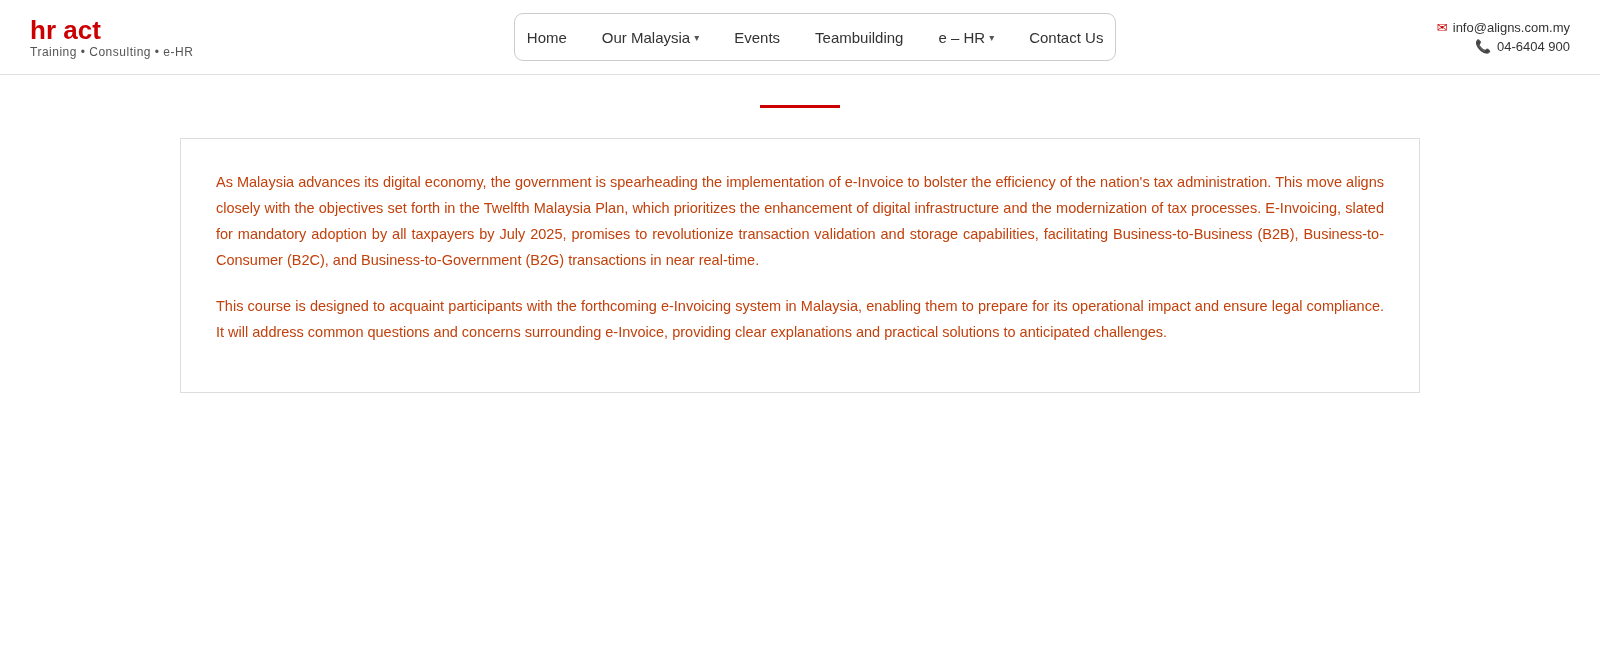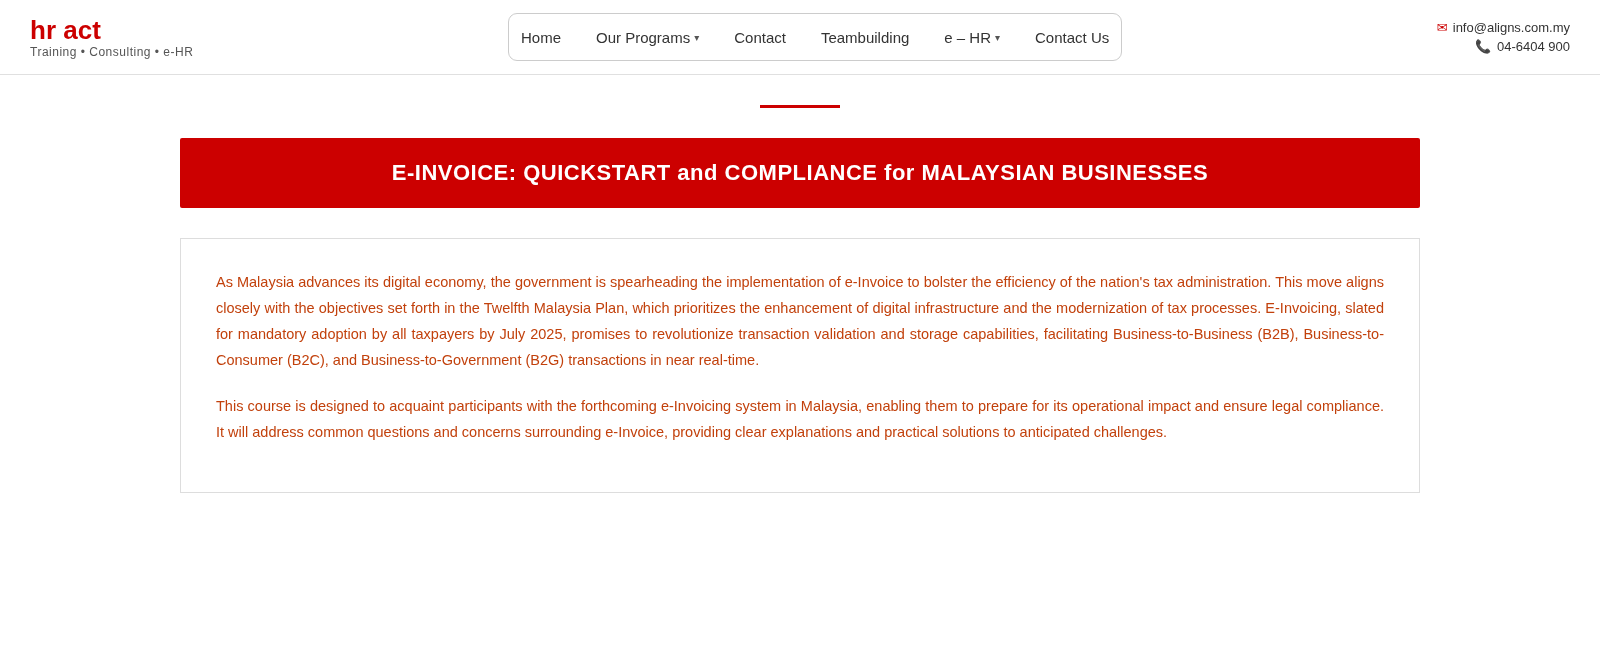--- a/index.html
+++ b/index.html
@@ -171,25 +171,25 @@
     </div>
     <div class="logo-sub">Training • Consulting • e-HR</div>
   </div>
 
   <nav class="nav-container">
     <div class="nav-bar">
       <a class="nav-item">
         <span>Home</span>
       </a>
       <a class="nav-item">
-        <span>Our Programs</span>
+        <span>Our Malaysia</span>
         <span class="nav-chevron">▾</span>
       </a>
       <a class="nav-item">
-        <span>Contact</span>
+        <span>Events</span>
       </a>
       <a class="nav-item">
         <span>Teambuilding</span>
       </a>
       <a class="nav-item">
         <span>e – HR</span>
         <span class="nav-chevron">▾</span>
       </a>
       <a class="nav-item">
         <span>Contact Us</span>
@@ -207,22 +207,19 @@
       <span>04-6404 900</span>
     </div>
   </div>
 
 </header>
 
 <main class="main-content">
 
   <div class="red-divider"></div>
 
-  <div class="banner">
-    <h1 class="banner-title">E-INVOICE: QUICKSTART and COMPLIANCE for MALAYSIAN BUSINESSES</h1>
-  </div>
 
   <div class="content-box">
     <p class="content-paragraph">As Malaysia advances its digital economy, the government is spearheading the implementation of e-Invoice to bolster the efficiency of the nation's tax administration. This move aligns closely with the objectives set forth in the Twelfth Malaysia Plan, which prioritizes the enhancement of digital infrastructure and the modernization of tax processes. E-Invoicing, slated for mandatory adoption by all taxpayers by July 2025, promises to revolutionize transaction validation and storage capabilities, facilitating Business-to-Business (B2B), Business-to-Consumer (B2C), and Business-to-Government (B2G) transactions in near real-time.</p>
     <p class="content-paragraph">This course is designed to acquaint participants with the forthcoming e-Invoicing system in Malaysia, enabling them to prepare for its operational impact and ensure legal compliance. It will address common questions and concerns surrounding e-Invoice, providing clear explanations and practical solutions to anticipated challenges.</p>
   </div>
 
 </main>
 
 </body></html>

